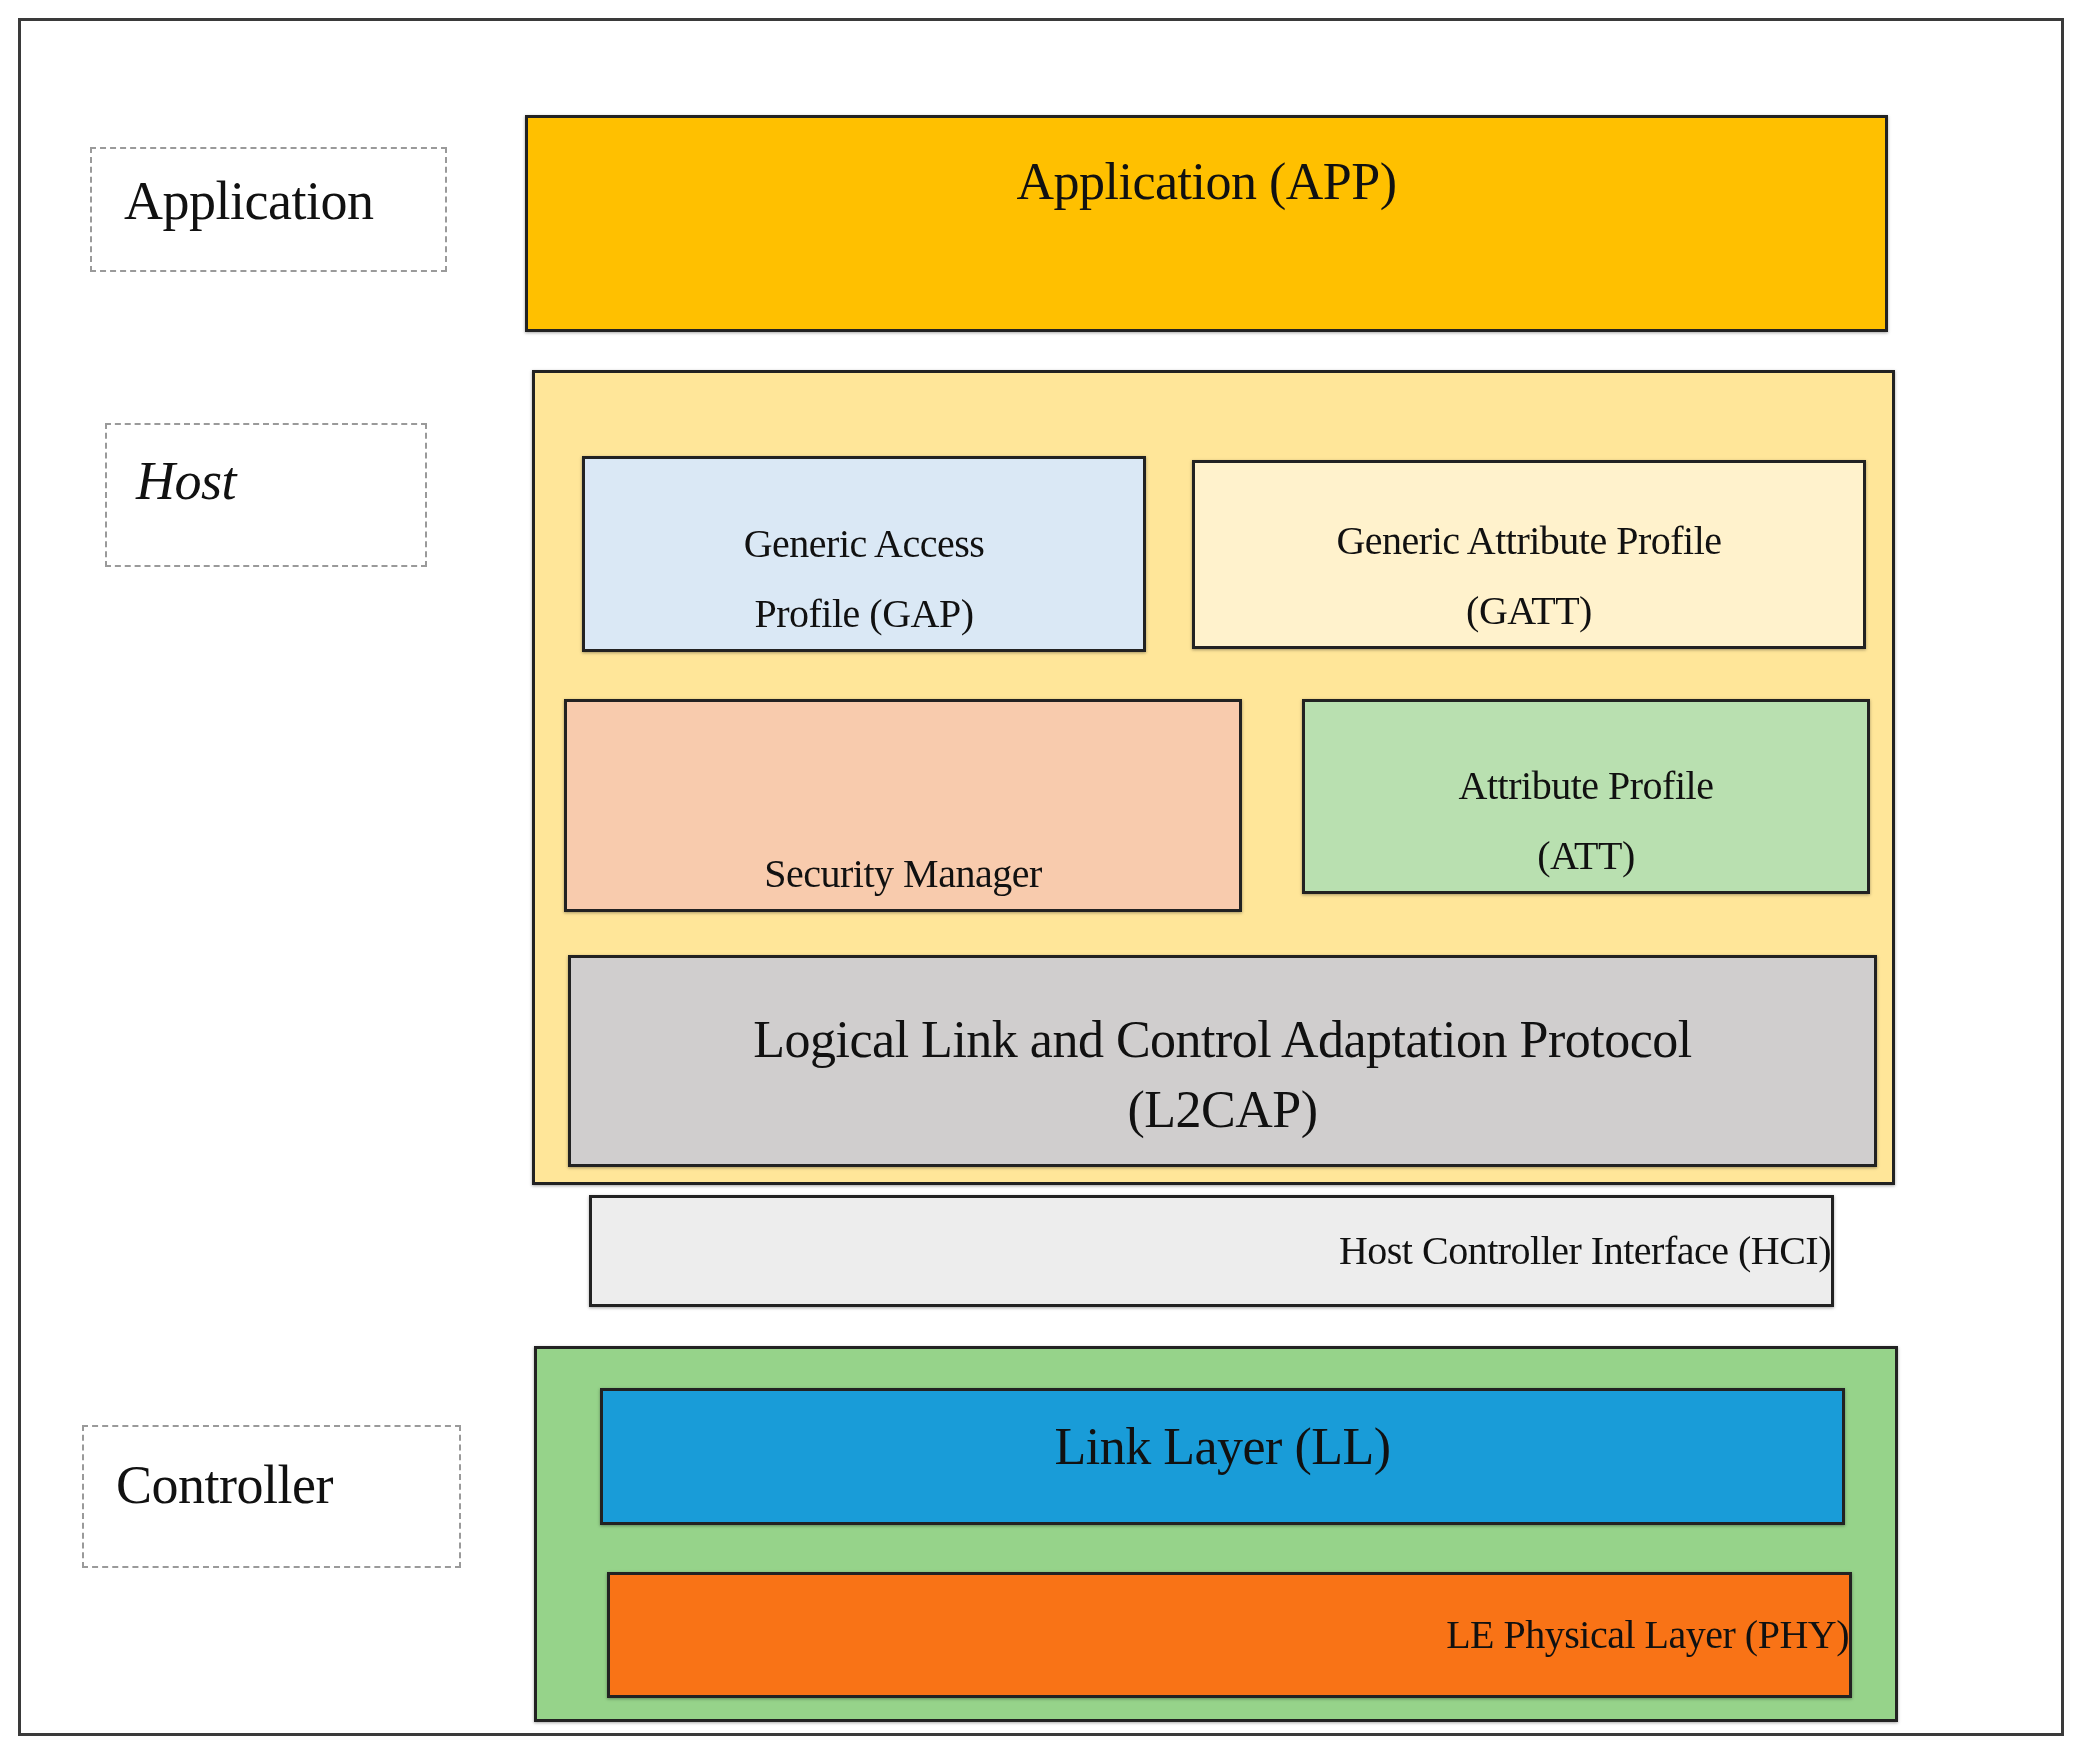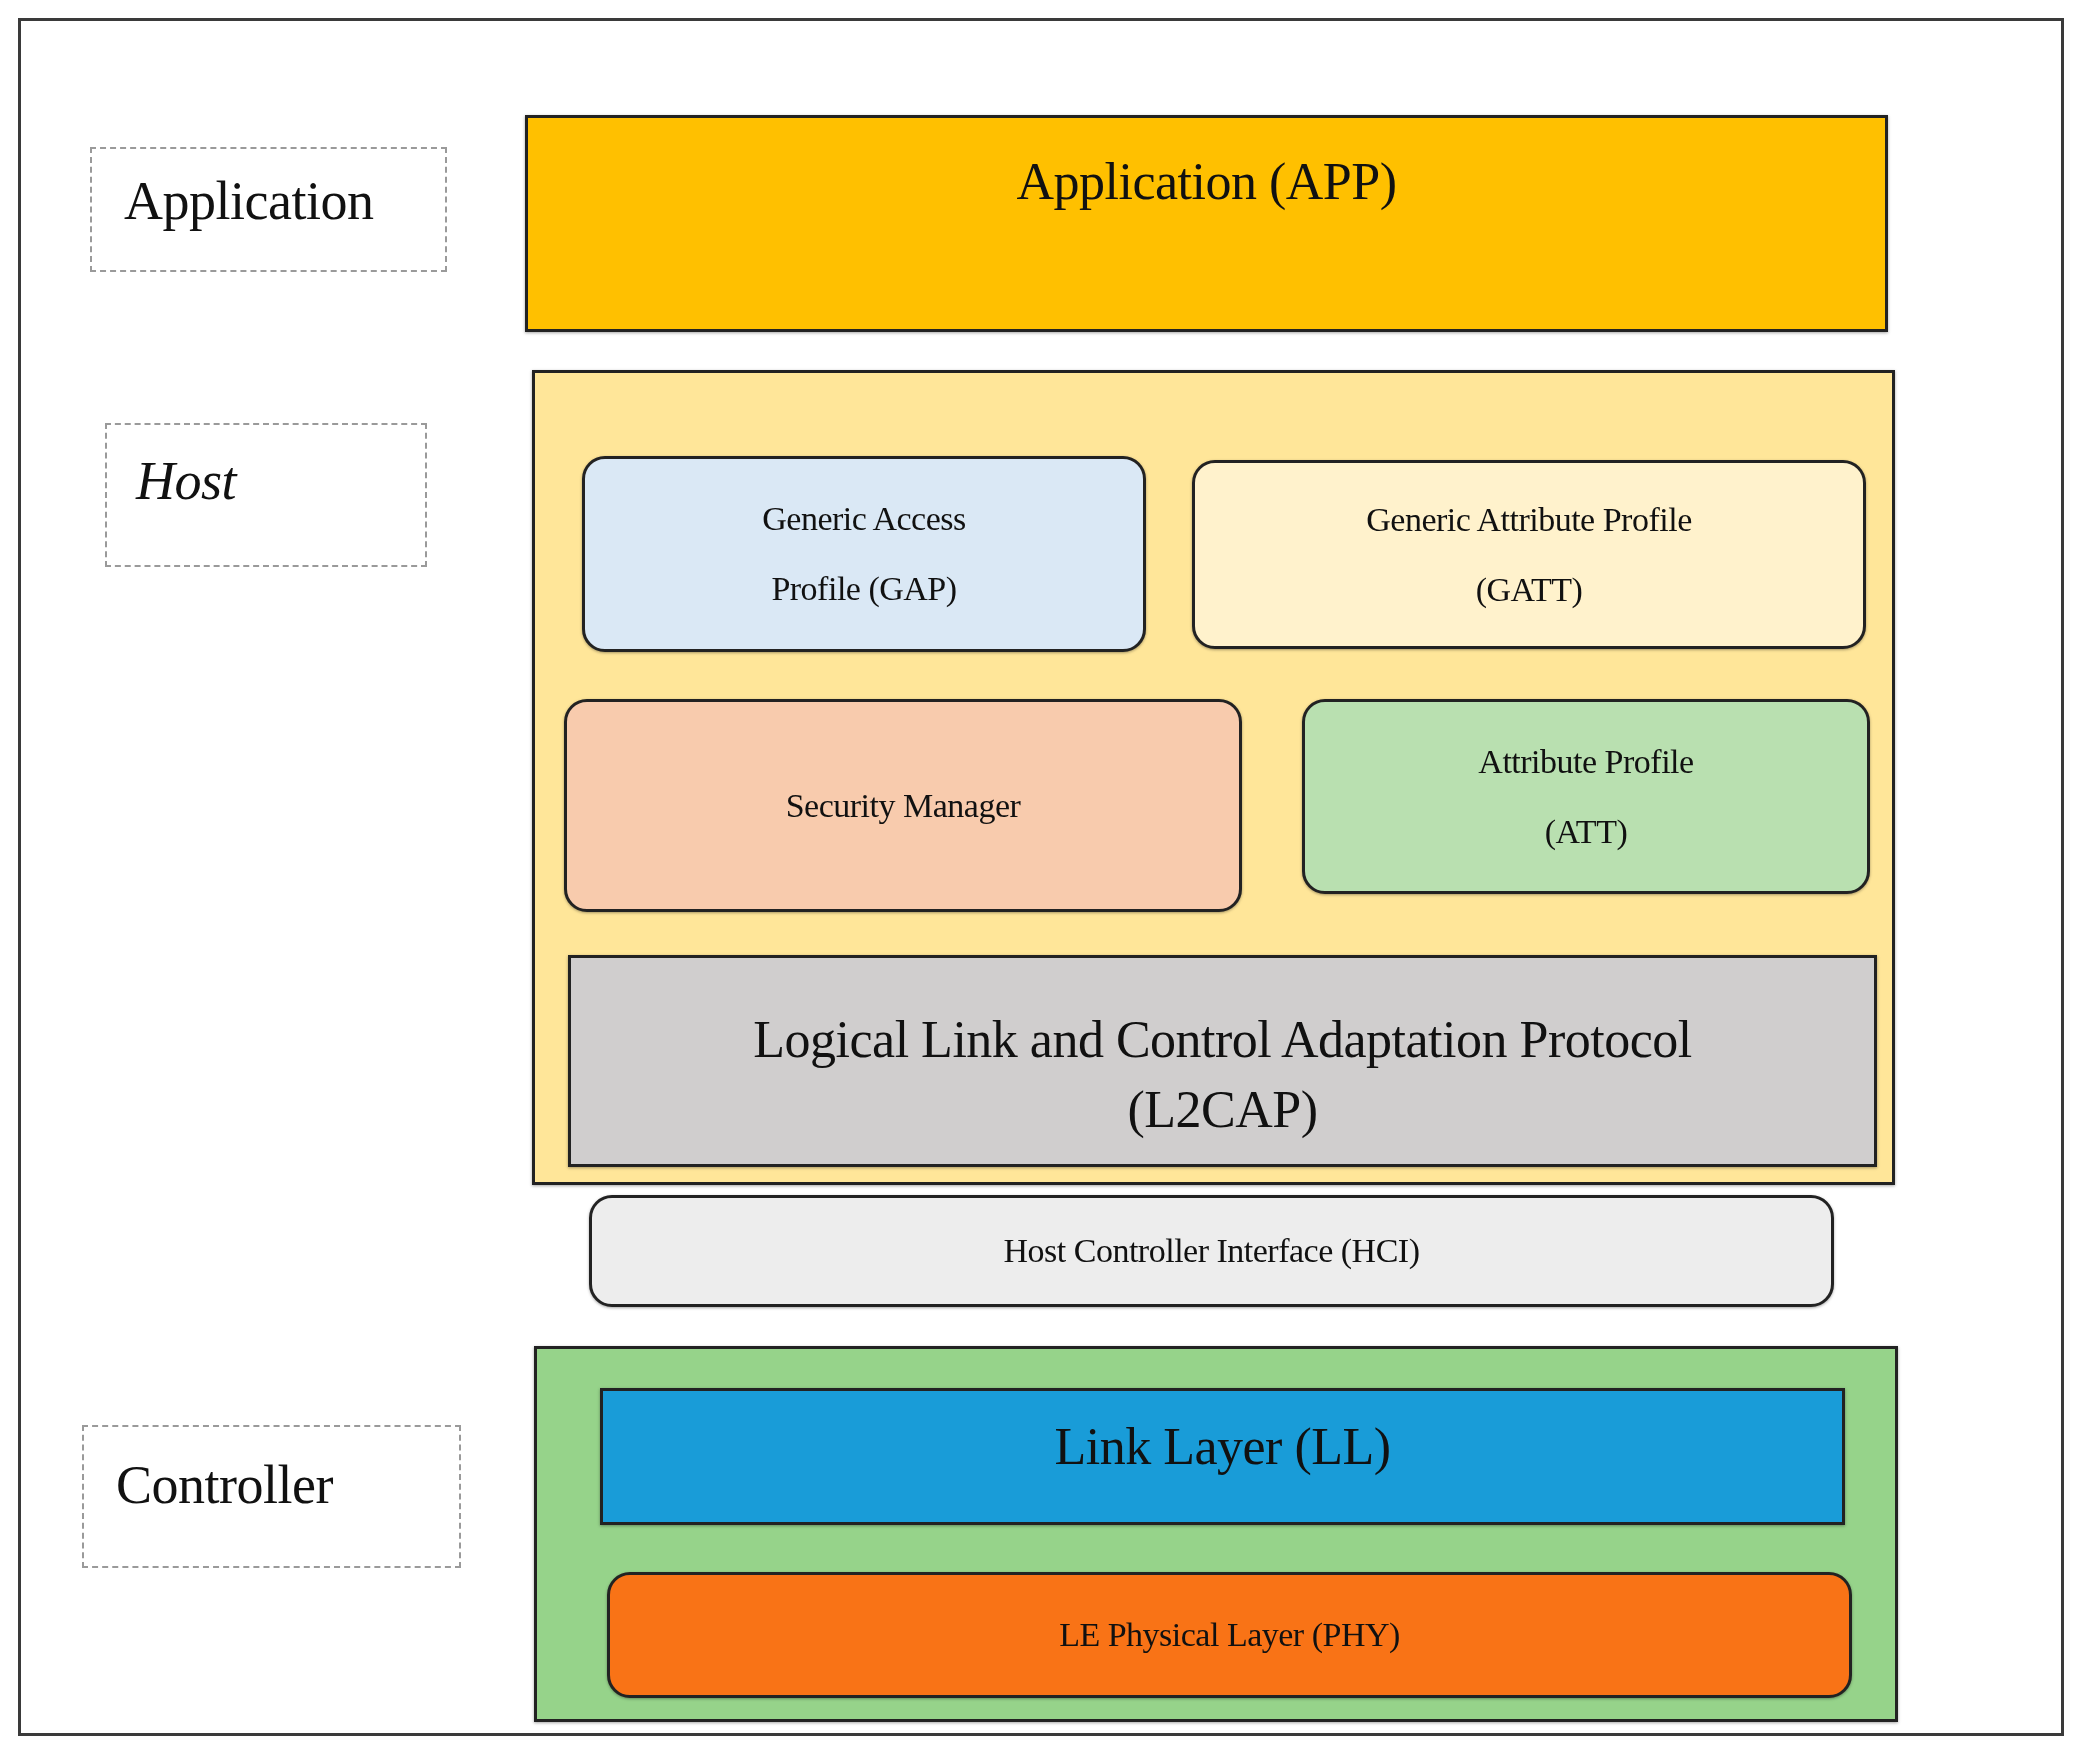--- a/index.html
+++ b/index.html
@@ -4,22 +4,22 @@
 <style>
   html, body { margin:0; padding:0; background:#ffffff; }
   body { width:2081px; height:1763px; position:relative; overflow:hidden;
          font-family:"Liberation Serif","DejaVu Serif",serif; color:#111; }
   .frame { position:absolute; left:17.5px; top:17.5px; width:2046px; height:1718px;
            border:3.9px solid #3a3a3a; box-sizing:border-box; background:#fff; }
   .abs { position:absolute; box-sizing:border-box; }
   .dash { border:2.9px dashed #9a9a9a; background:transparent; }
   .solid { border:3.9px solid #222; box-shadow:0 1px 2.9px rgba(0,0,0,0.35); }
   .lbl { position:absolute; font-size:54px; letter-spacing:-0.5px; white-space:nowrap; }
-  .center { display:flex; align-items:center; justify-content:center; text-align:center;
-            font-size:34px; line-height:70px; letter-spacing:-0.5px;border-radius:23px; }
+  .center { display:flex; align-items:center; justify-content:flex-end; text-align:center;
+            font-size:40px; line-height:70px; letter-spacing:-0.5px; }
   .top { display:flex; justify-content:center; text-align:center;
          font-size:52px; line-height:70px; letter-spacing:-0.5px; }
 </style>
 </head>
 <body>
 
 <div class="frame"></div>
 
 <div class="abs dash" style="left:90px;top:147px;width:357px;height:125px;">
   <span class="lbl" style="left:32px;top:21.3px;">Application</span>

